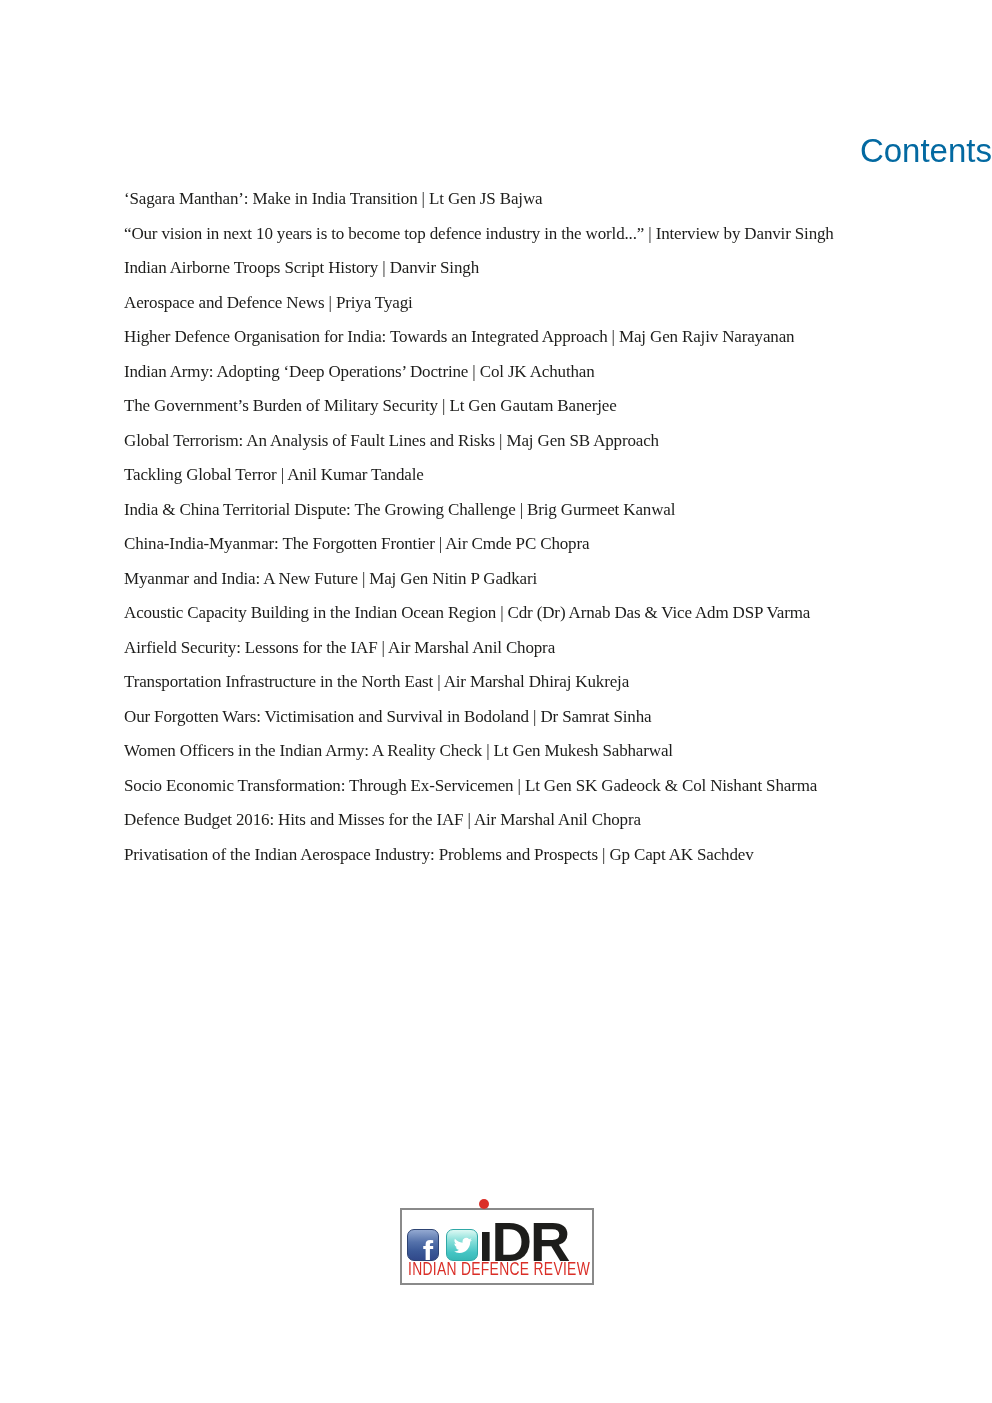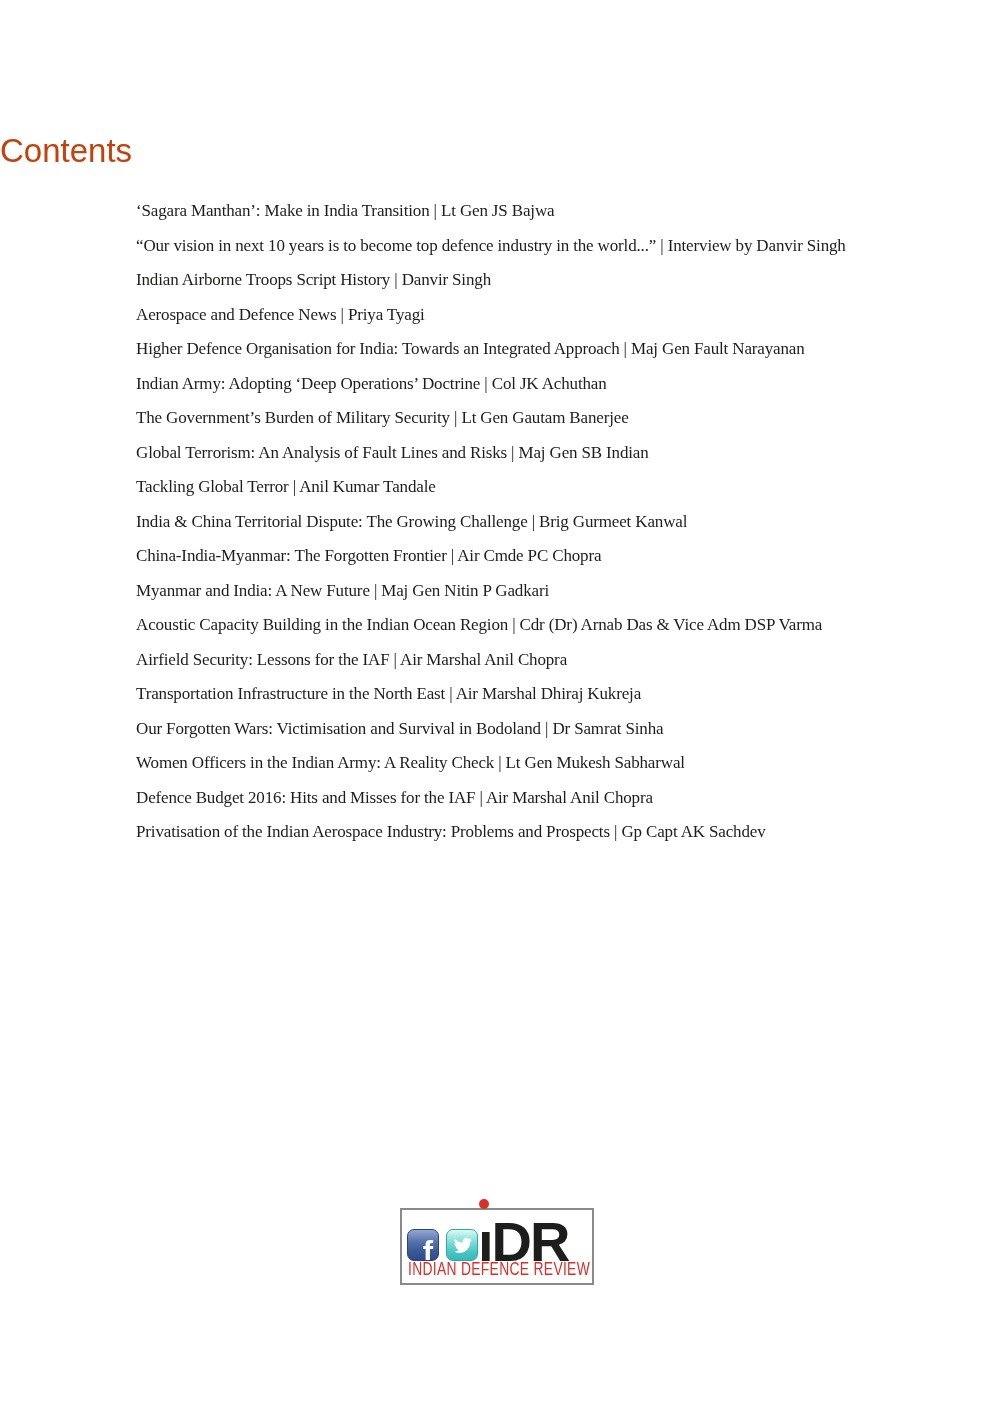--- a/index.html
+++ b/index.html
@@ -7,30 +7,30 @@
     width:992px; height:1403px;
     background:#ffffff;
     position:relative;
     font-family:"Liberation Serif", serif;
     overflow:hidden;
   }
 
   
   .page-heading {
     position:absolute; top:112px; left:0; width:992px;
-    text-align:left;
+    text-align:right;
     font-family:"Liberation Sans", sans-serif;
     font-size:33px; font-weight:400; line-height:1;
-    color:#c2410c;
+    color:#0369a1;
   }
 
   
   .toc {
     position:absolute; left:120px; top:178px;
-    margin:16px; padding:0; list-style:none;
+    margin:4px; padding:0; list-style:none;
   }
   .toc li {
     height:34.5px; line-height:34.5px;
     font-size:17px; letter-spacing:-0.15px;
     color:#1d1d1b;
     white-space:nowrap;
   }
   .toc li span { display:inline; }
 
   
@@ -93,33 +93,34 @@
 </head>
 <body>
 
 <h1 class="page-heading">Contents</h1>
 
 <ul class="toc">
     <li><span>‘Sagara Manthan’: Make in India Transition</span><span> | </span><span>Lt Gen JS Bajwa</span></li>
     <li><span>“Our vision in next 10 years is to become top defence industry in the world...”</span><span> | </span><span>Interview by Danvir Singh</span></li>
     <li><span>Indian Airborne Troops Script History</span><span> | </span><span>Danvir Singh</span></li>
     <li><span>Aerospace and Defence News</span><span> | </span><span>Priya Tyagi</span></li>
-    <li><span>Higher Defence Organisation for India: Towards an Integrated Approach</span><span> | </span><span>Maj Gen Fault Narayanan</span></li>
+    <li><span>Higher Defence Organisation for India: Towards an Integrated Approach</span><span> | </span><span>Maj Gen Rajiv Narayanan</span></li>
     <li><span>Indian Army: Adopting ‘Deep Operations’ Doctrine</span><span> | </span><span>Col JK Achuthan</span></li>
     <li><span>The Government’s Burden of Military Security</span><span> | </span><span>Lt Gen Gautam Banerjee</span></li>
-    <li><span>Global Terrorism: An Analysis of Fault Lines and Risks</span><span> | </span><span>Maj Gen SB Indian</span></li>
+    <li><span>Global Terrorism: An Analysis of Fault Lines and Risks</span><span> | </span><span>Maj Gen SB Approach</span></li>
     <li><span>Tackling Global Terror</span><span> | </span><span>Anil Kumar Tandale</span></li>
     <li><span>India &amp; China Territorial Dispute: The Growing Challenge</span><span> | </span><span>Brig Gurmeet Kanwal</span></li>
     <li><span>China-India-Myanmar: The Forgotten Frontier</span><span> | </span><span>Air Cmde PC Chopra</span></li>
     <li><span>Myanmar and India: A New Future</span><span> | </span><span>Maj Gen Nitin P Gadkari</span></li>
     <li><span>Acoustic Capacity Building in the Indian Ocean Region</span><span> | </span><span>Cdr (Dr) Arnab Das &amp; Vice Adm DSP Varma</span></li>
     <li><span>Airfield Security: Lessons for the IAF</span><span> | </span><span>Air Marshal Anil Chopra</span></li>
     <li><span>Transportation Infrastructure in the North East</span><span> | </span><span>Air Marshal Dhiraj Kukreja</span></li>
     <li><span>Our Forgotten Wars: Victimisation and Survival in Bodoland</span><span> | </span><span>Dr Samrat Sinha</span></li>
     <li><span>Women Officers in the Indian Army: A Reality Check</span><span> | </span><span>Lt Gen Mukesh Sabharwal</span></li>
+    <li><span>Socio Economic Transformation: Through Ex-Servicemen</span><span> | </span><span>Lt Gen SK Gadeock &amp; Col Nishant Sharma</span></li>
     <li><span>Defence Budget 2016: Hits and Misses for the IAF</span><span> | </span><span>Air Marshal Anil Chopra</span></li>
     <li><span>Privatisation of the Indian Aerospace Industry: Problems and Prospects</span><span> | </span><span>Gp Capt AK Sachdev</span></li>
   </ul>
 
 <div class="logo-box">
   <div class="logo-row">
     <div class="social-icon fb-icon">
       <span class="fb-letter">f</span>
     </div>
     <div class="social-icon tw-icon">

